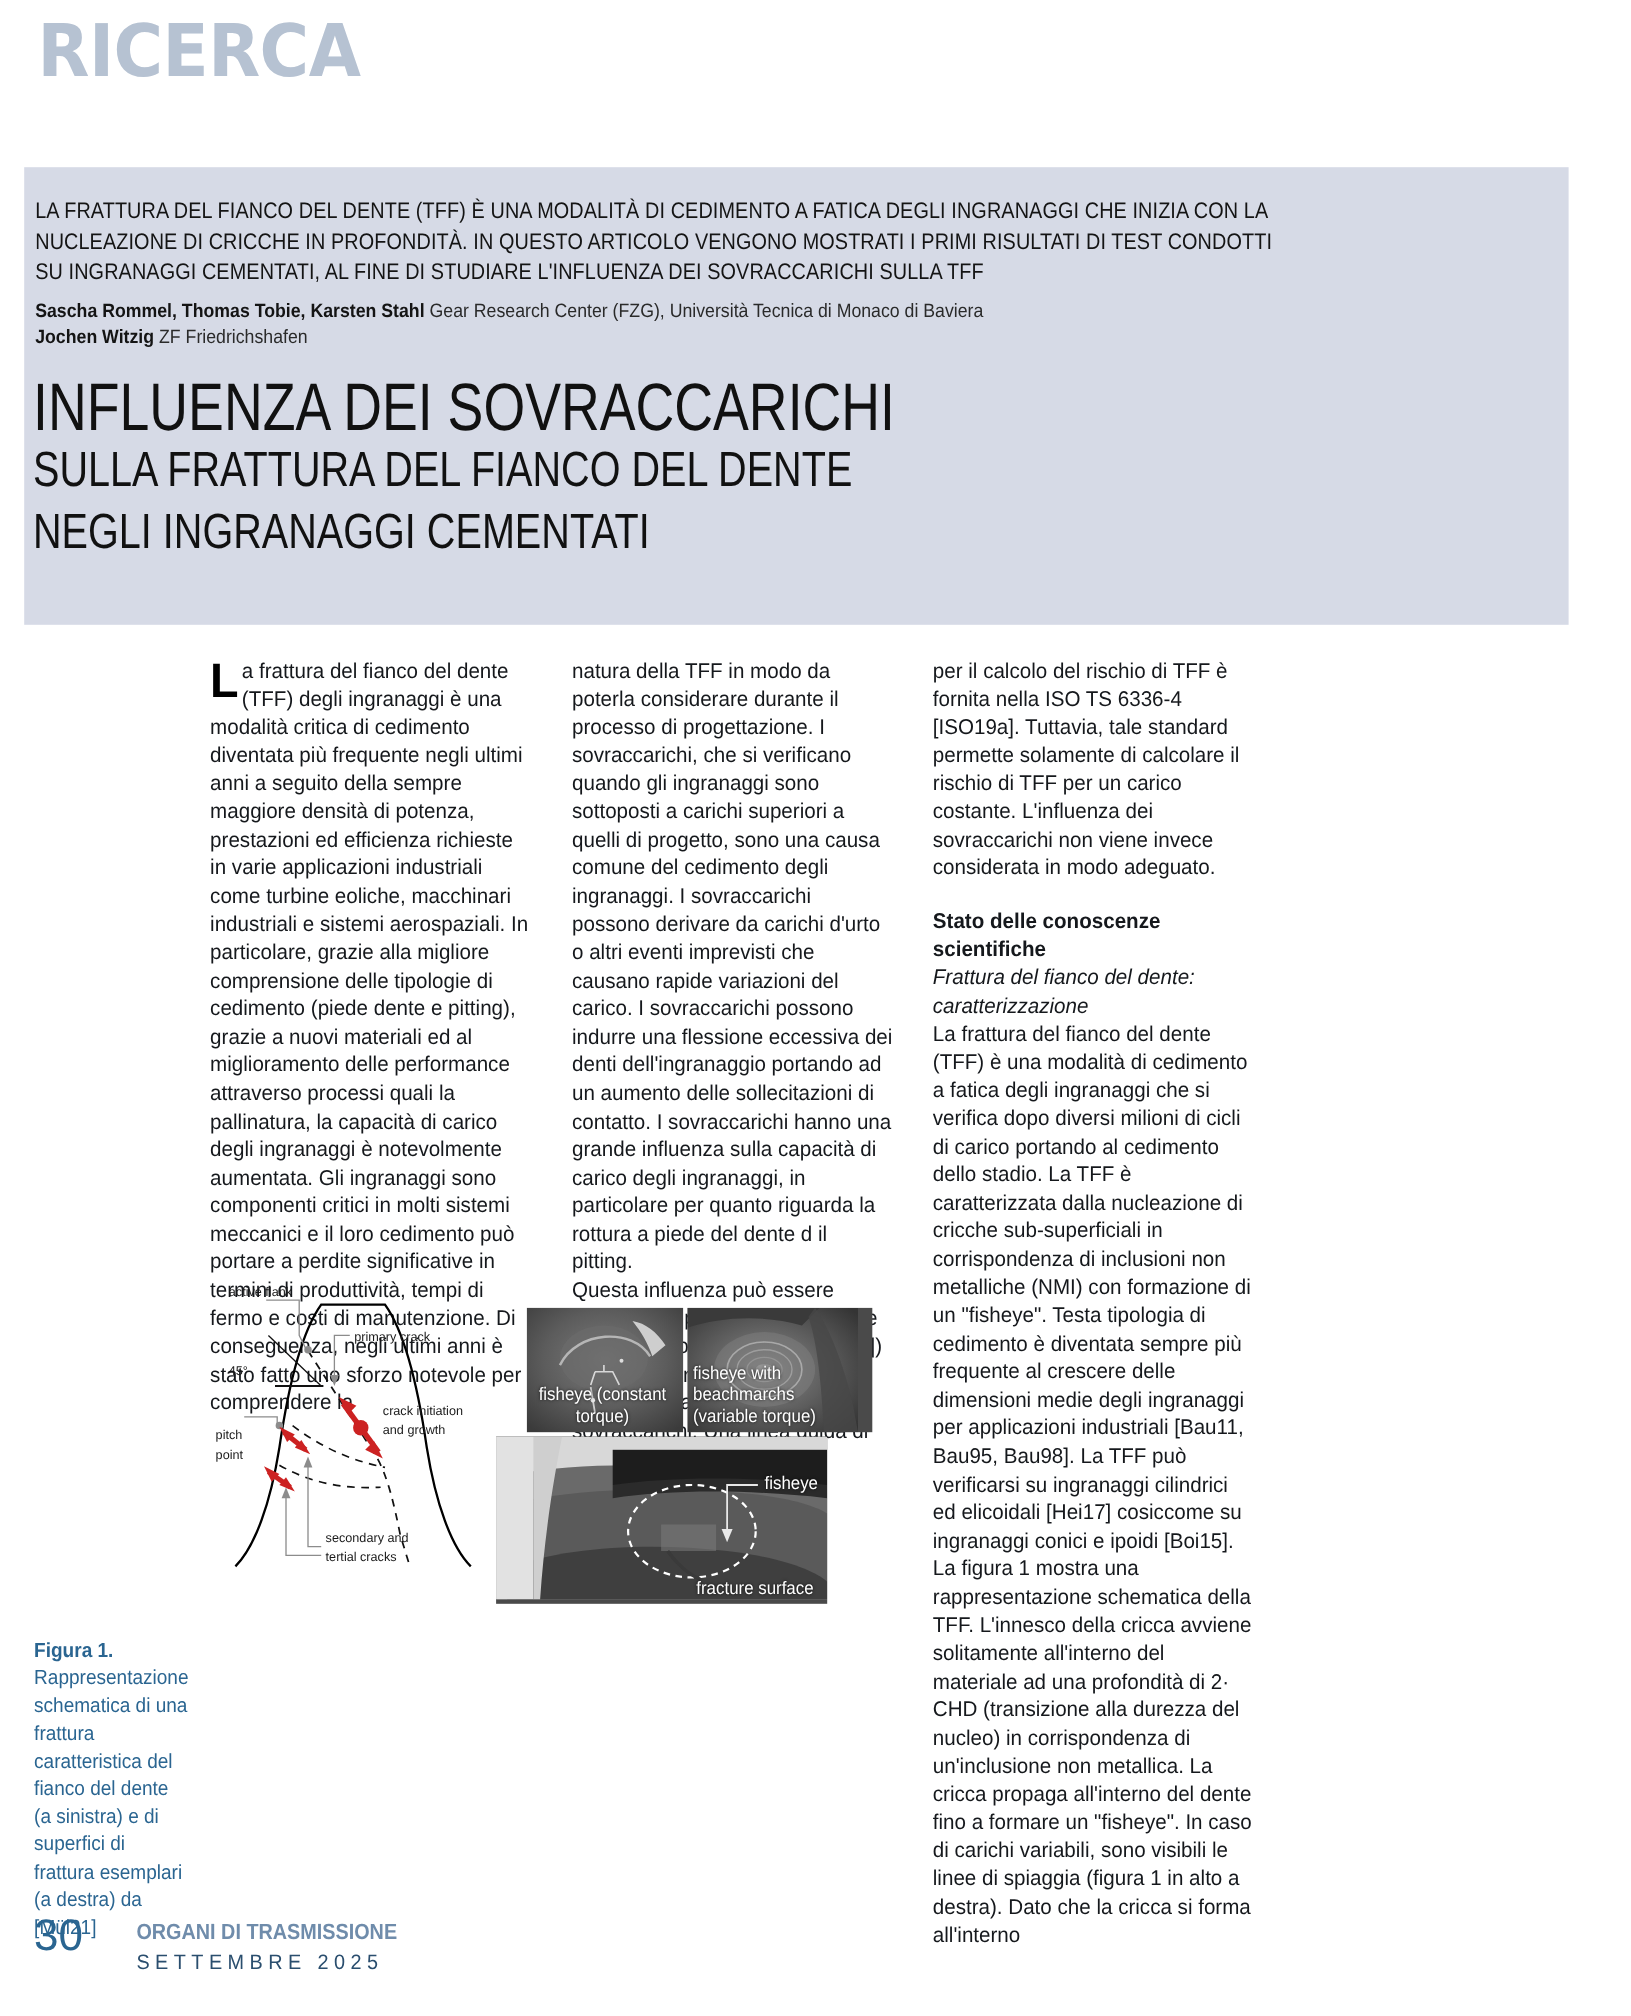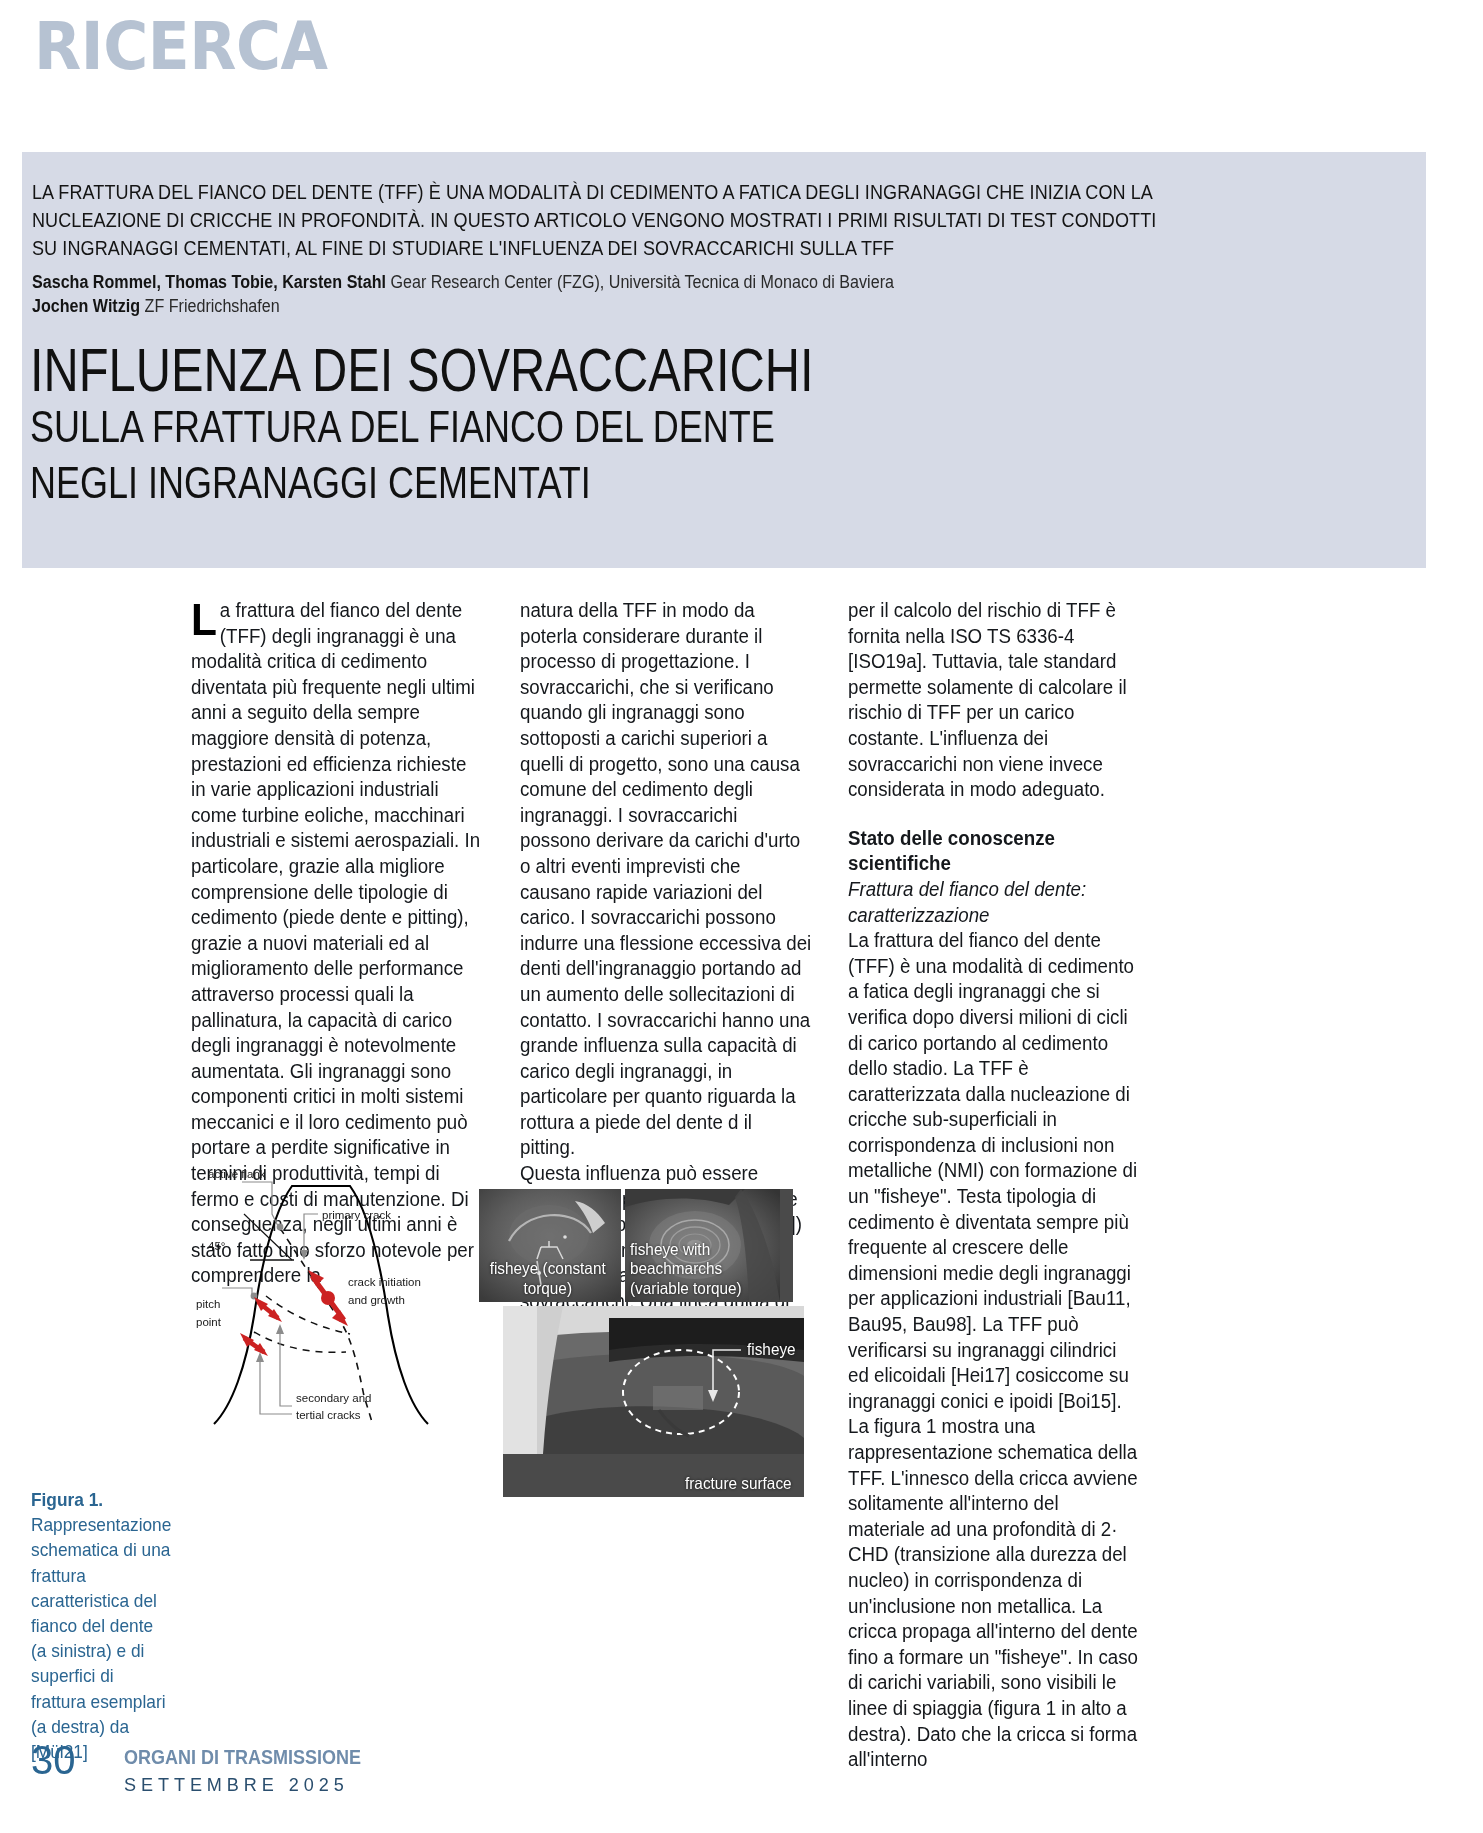--- a/index.html
+++ b/index.html
@@ -169,21 +169,21 @@
     font-size: 16.5px;
     line-height: 19.5px;
     transform: scaleX(0.93);
     transform-origin: left top;
     text-shadow: 0 0 3px rgba(0,0,0,.85);
     white-space: pre-line;
   }
 
   #photo-tl { left: 479px; top: 1189px; width: 142px; height: 113px; text-align: center; }
   #photo-tr { left: 625px; top: 1189px; width: 168px; height: 113px; }
-  #photo-bot { left: 503px; top: 1306px; width: 301px; height: 191px; text-align: center; }
+  #photo-bot { left: 451px; top: 1306px; width: 301px; height: 152px; text-align: center; }
 
   
   .pagenum {
     position: absolute;
     left: 31px;
     top: 1738px;
     font-size: 40px;
     font-weight: 300;
     color: #2a6591;
     font-family: "Liberation Sans", sans-serif;

